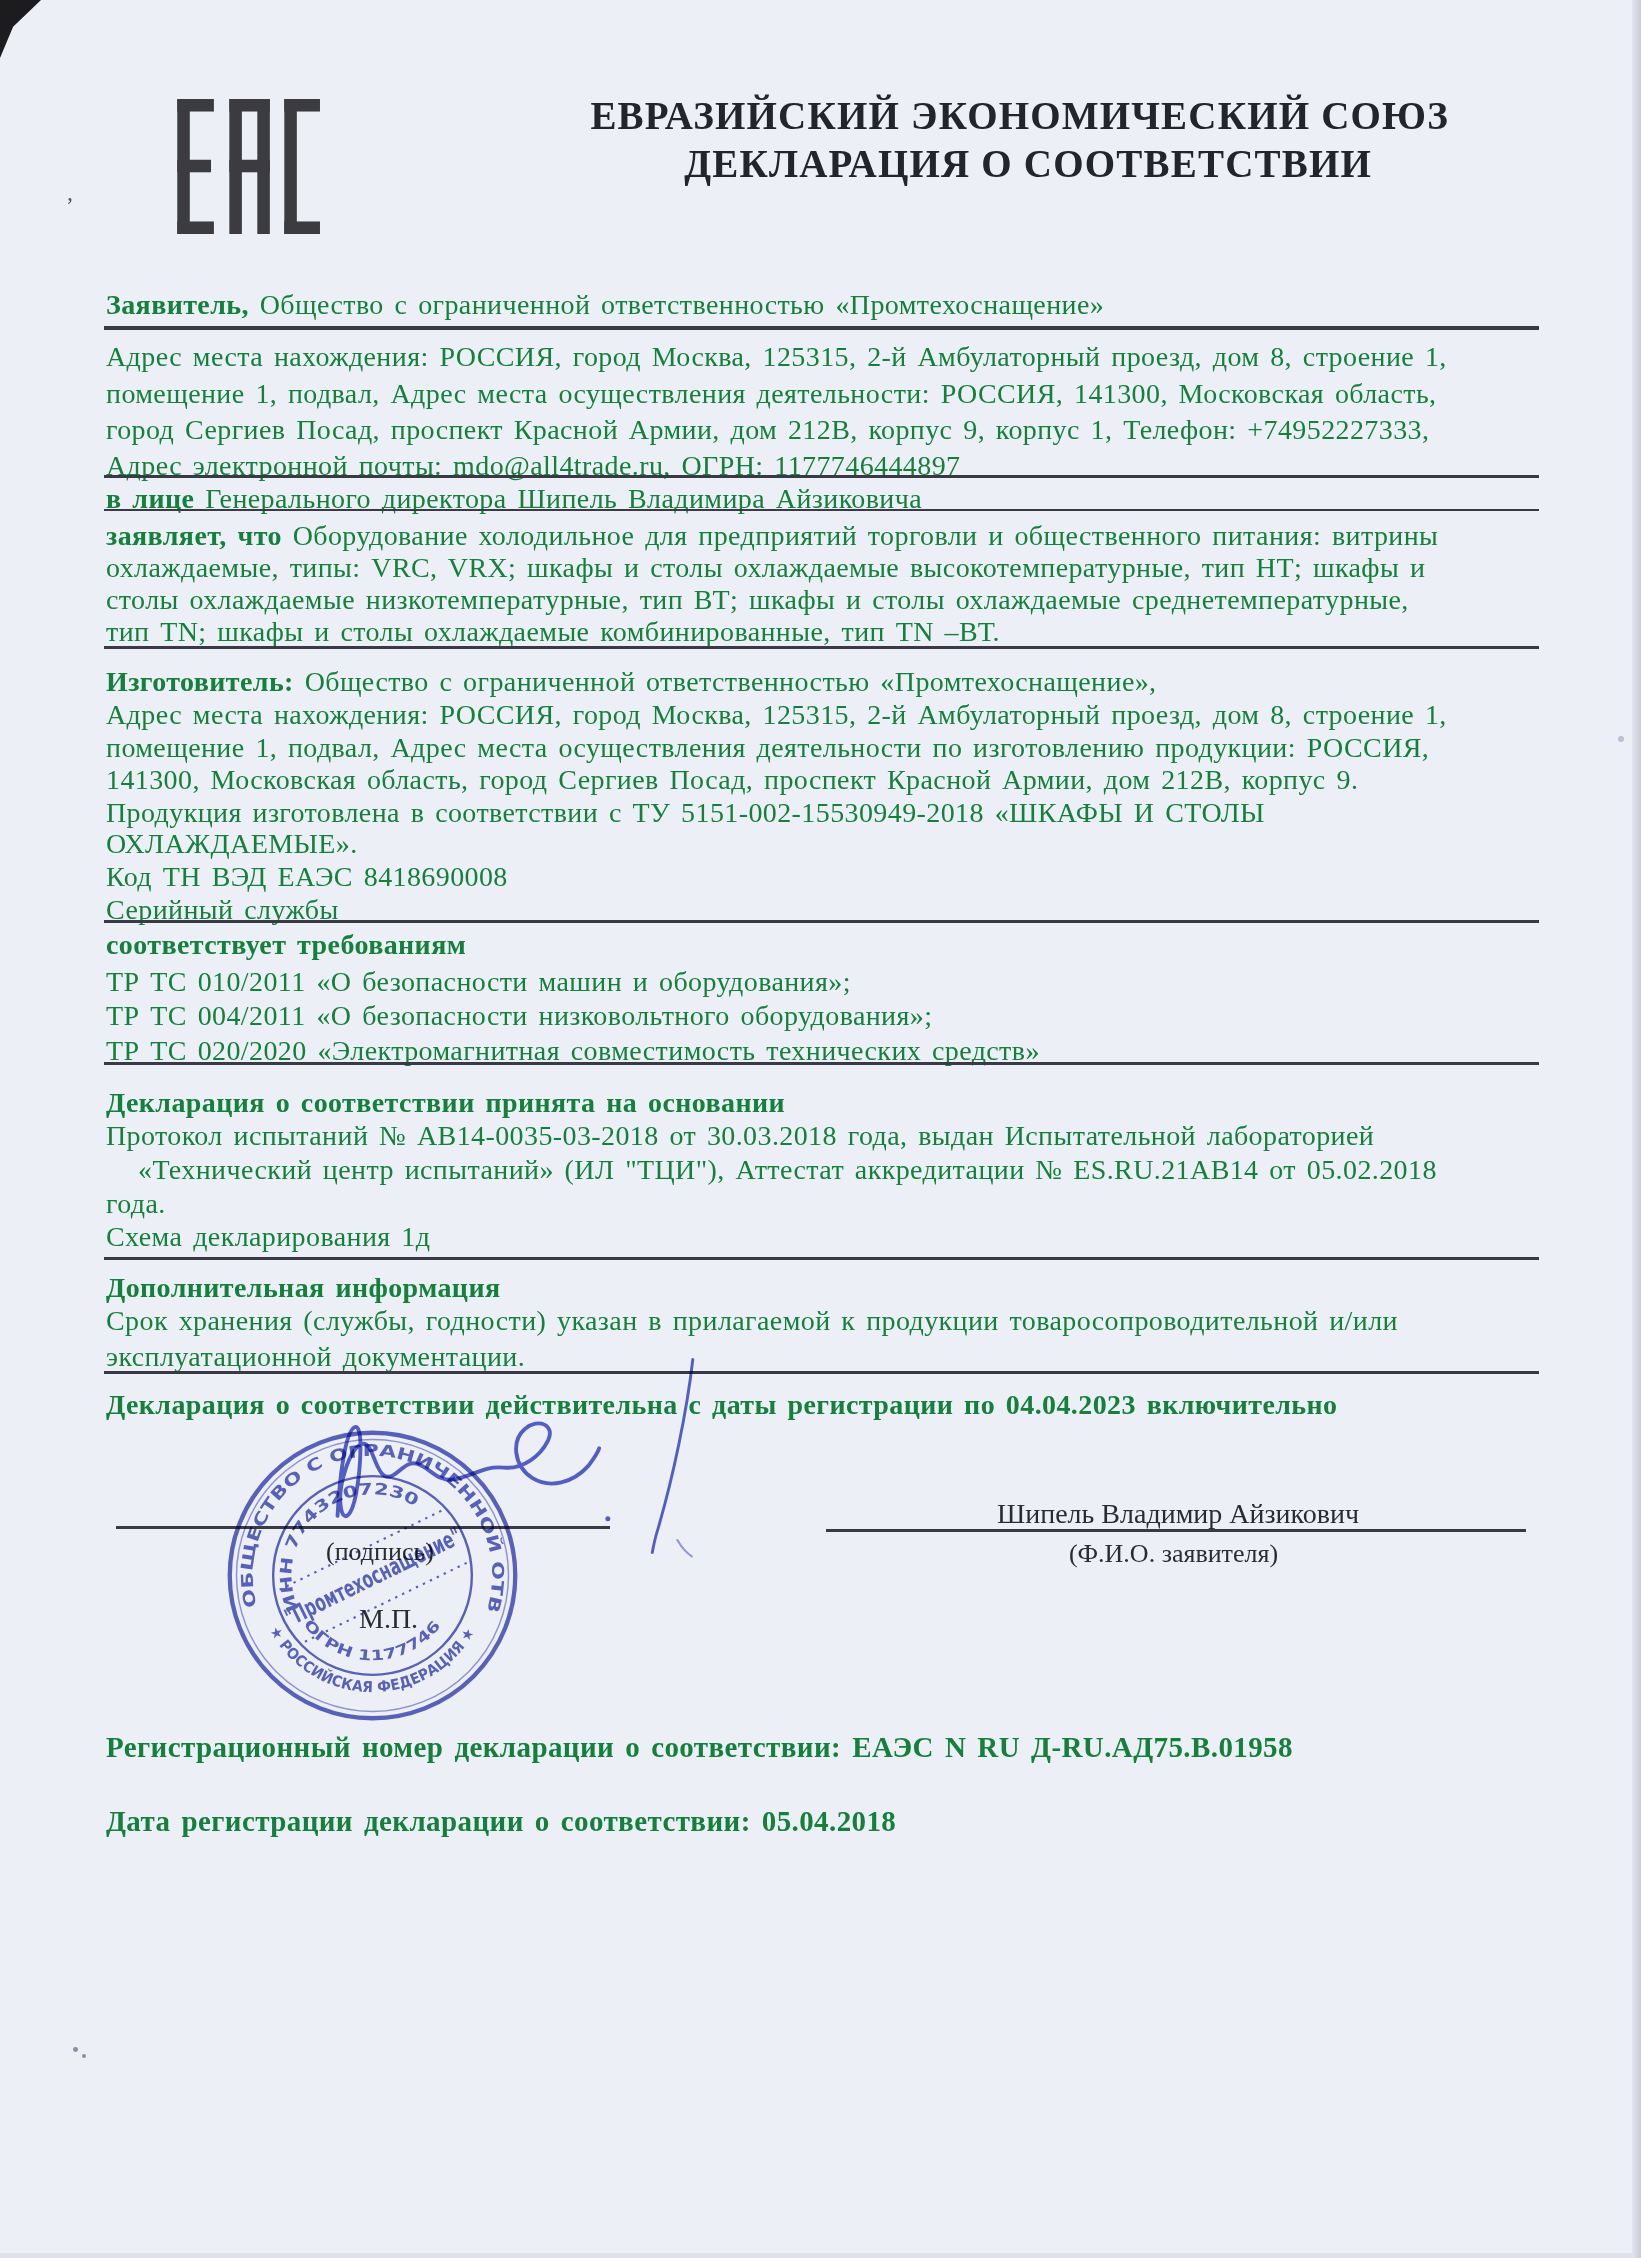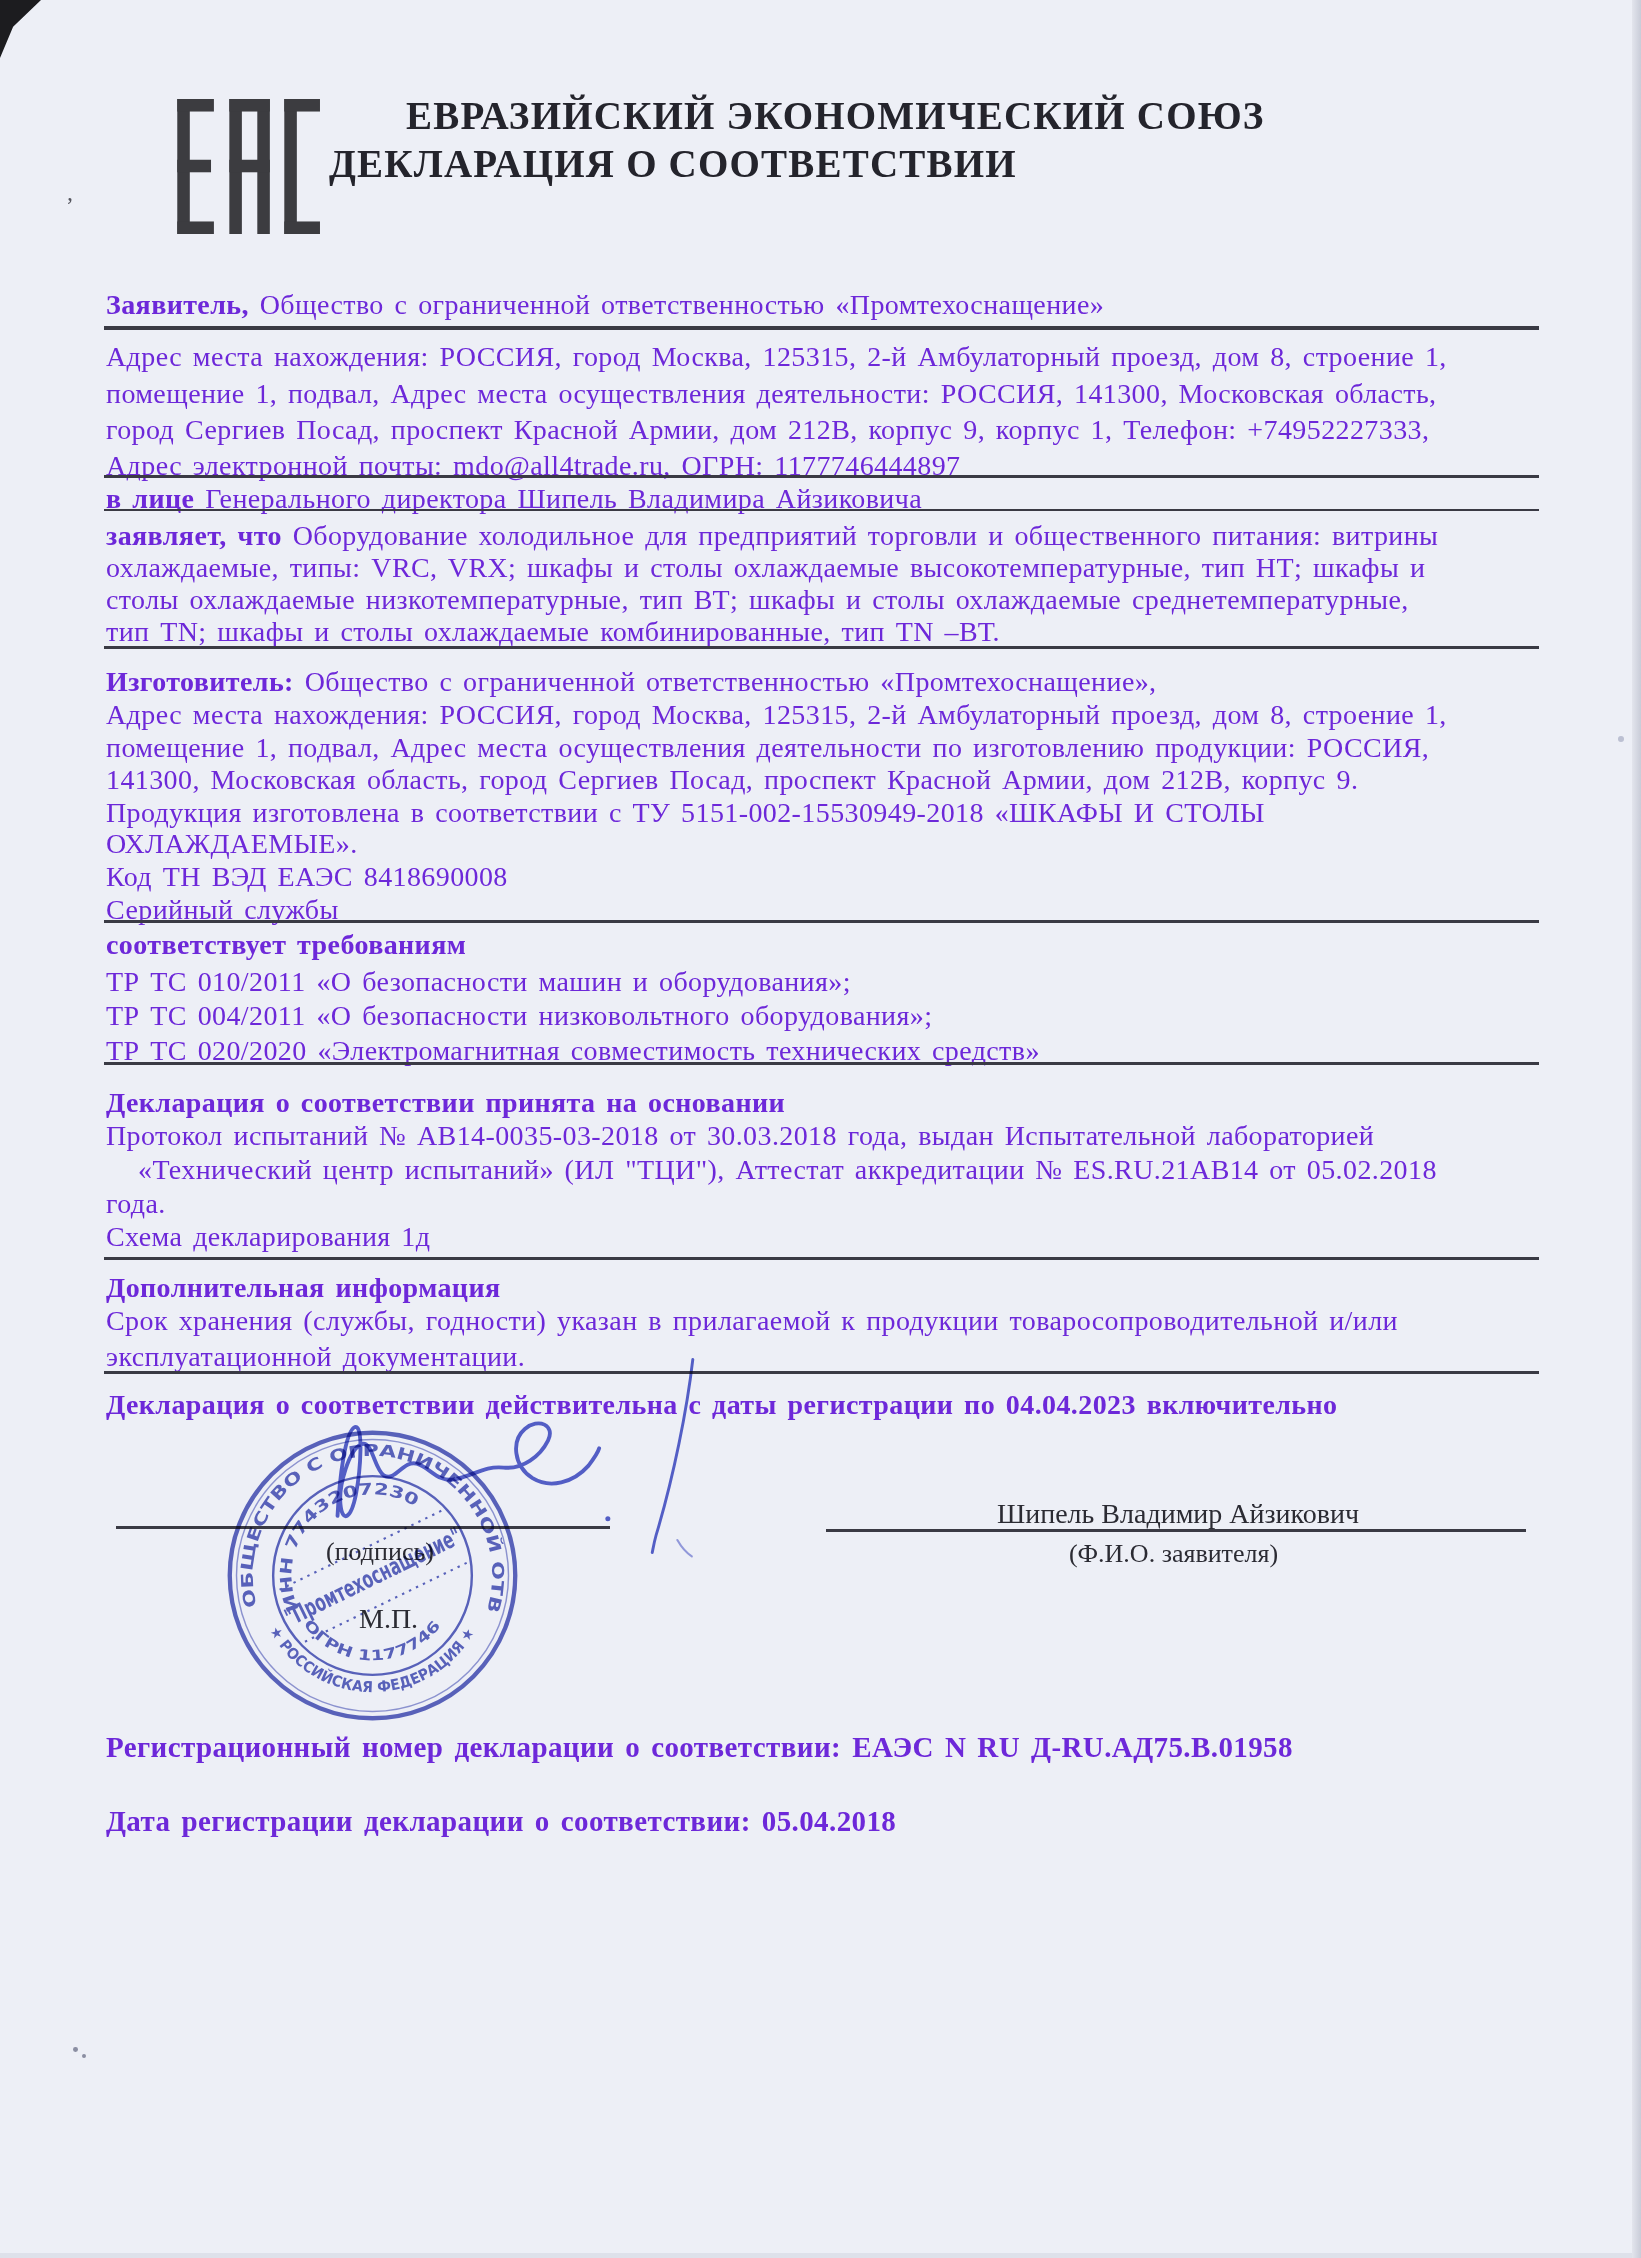--- a/index.html
+++ b/index.html
@@ -12,24 +12,24 @@
   #page::after{ 
     content:""; position:absolute; top:0; right:0; width:8.7px; height:100%;
     background:linear-gradient(to right,#e3e5ed,#c9ccd8); 
   }
   #page::before{ 
     content:""; position:absolute; bottom:0; left:0; width:100%; height:4.8px;
     background:#dee1ea;
   }
   .abs{position:absolute;}
   .line{position:absolute; left:106px; white-space:nowrap;
-        font-size:28px; letter-spacing:0.4px; word-spacing:3.4px; color:#6d28d9;}
+        font-size:28px; letter-spacing:0.4px; word-spacing:3.4px; color:#15803d;}
   .b{font-weight:bold;}
   .rule{position:absolute; left:104px; width:1435px; height:2.9px; background:#3a3a44;}
-  .title{position:absolute; left:406px; width:1043px; text-align:left;
+  .title{position:absolute; left:406px; width:1043px; text-align:right;
          font-size:39px; font-weight:bold; letter-spacing:1.2px; color:#24242c; white-space:nowrap;}
   .caption{position:absolute; font-size:26px; color:#2b2b33; white-space:nowrap;}
   .stamp-svg{mix-blend-mode:multiply;}
   .sig-svg{mix-blend-mode:multiply;}
   .artifact-corner{position:absolute; left:0; top:0; width:41px; height:58px;
         background:#1c1c1f; clip-path:polygon(0 0,100% 0,32% 46%,0 100%);}
   .speck{position:absolute; border-radius:50%; background:#8b8ea2;}
 </style>
 </head>
 <body>

